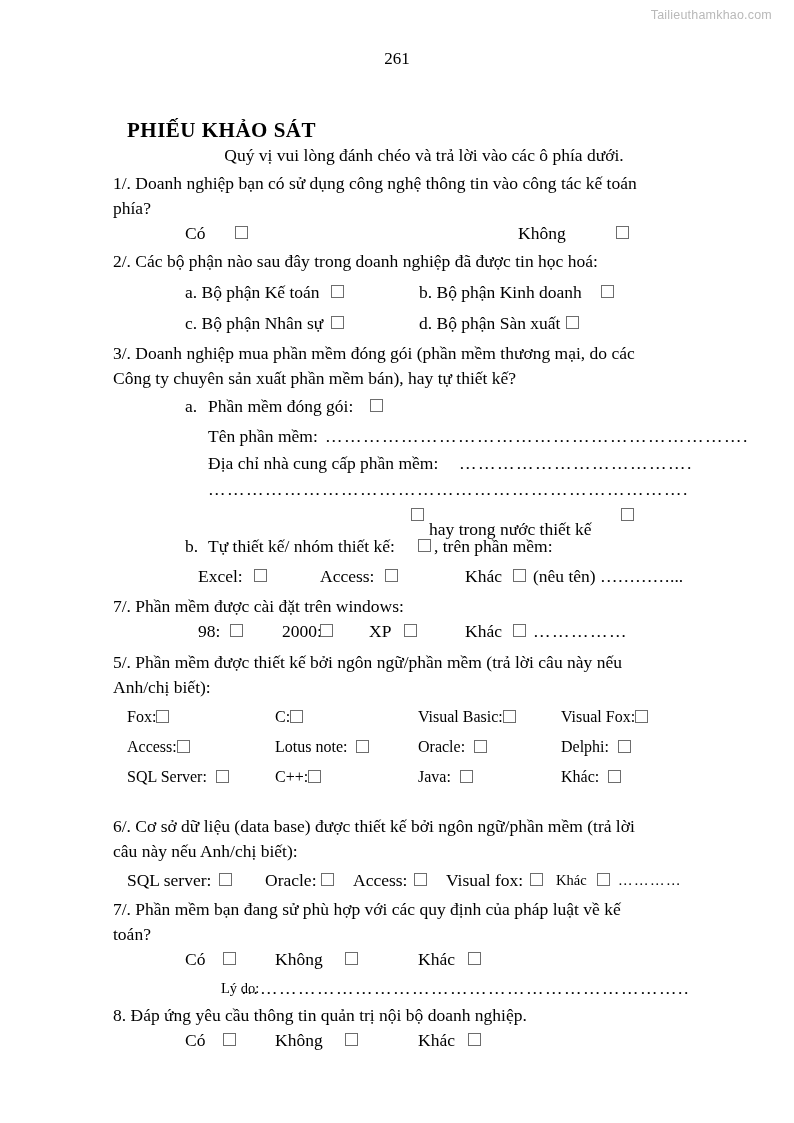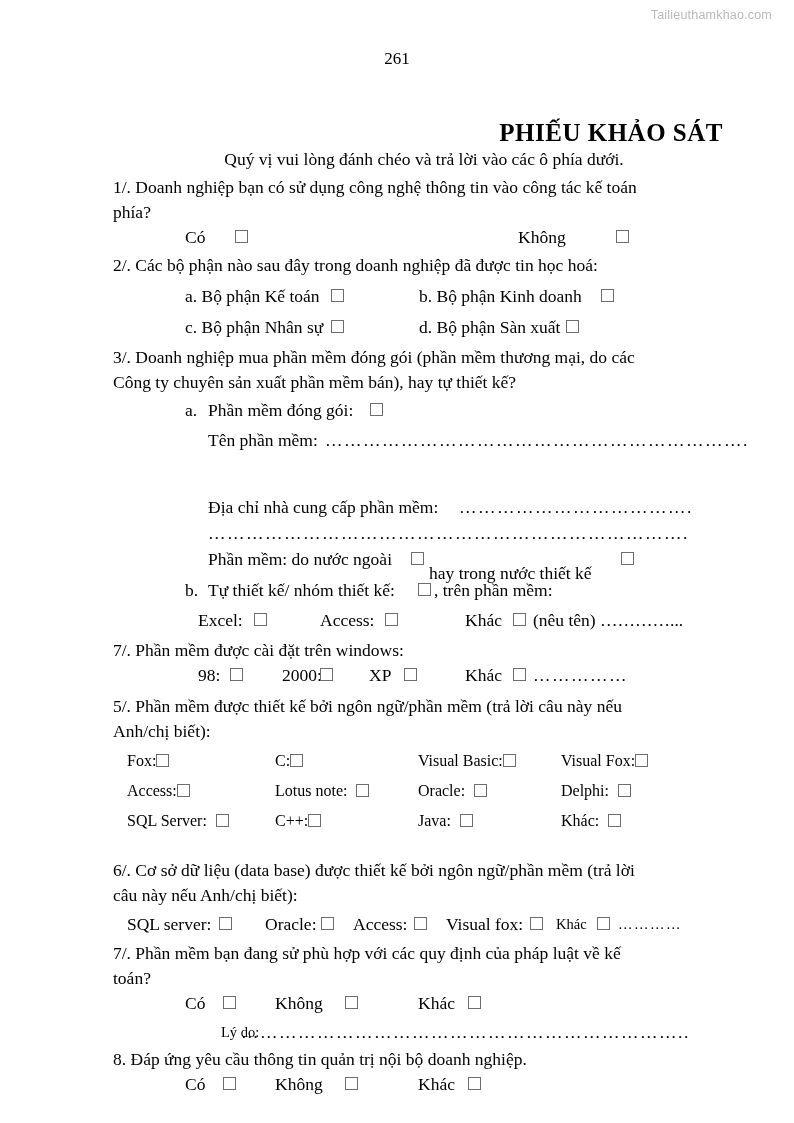--- a/index.html
+++ b/index.html
@@ -49,22 +49,22 @@
   .content {
     position: absolute;
     left: 113px;
     top: 120px;
     width: 610px;
     font-size: 17.5px;
     line-height: 1.0;
   }
 
   .doc-title {
-    text-align: right;
-    font-size: 25px;
+    text-align: left;
+    font-size: 21px;
     font-weight: bold;
     letter-spacing: 0.5px;
     margin: 0 0 6px 0;
     padding-left: 14px;
   }
 
   .doc-subtitle {
     text-align: center;
     font-size: 17.5px;
     font-weight: normal;
@@ -185,31 +185,30 @@
         <span class="abs" style="left:72px;">a.</span>
         <span class="abs" style="left:95px;">Phần mềm đóng gói:</span>
         <span class="abs cb" style="left:257px; top:5px;"></span>
       </div>
 
       <div class="row" style="height:27px;">
         <span class="abs" style="left:95px;">Tên phần mềm:</span>
         <span class="abs dots" style="left:212px;">………………………………………………………….</span>
       </div>
 
-      <div class="row" style="height:26px;margin-top:40px;">
+      <div class="row" style="height:26px;">
         <span class="abs" style="left:95px;">Địa chỉ nhà cung cấp phần mềm:</span>
         <span class="abs dots" style="left:346px;">……………………………….</span>
       </div>
 
       <div class="row" style="height:26px;">
         <span class="abs dots" style="left:95px;">………………………………………………………………….</span>
       </div>
 
       <div class="row" style="height:31px;">
-        <span class="abs" style="left:95px;">Phần mềm: do nước ngoài</span>
         <span class="abs cb" style="left:298px; top:5px;"></span>
         <span class="abs" style="left:316px;margin-top:14px;">hay trong nước thiết kế</span>
         <span class="abs cb" style="left:508px; top:5px;"></span>
       </div>
 
       <div class="row" style="height:30px;">
         <span class="abs" style="left:72px;">b.</span>
         <span class="abs" style="left:95px;">Tự thiết kế/ nhóm thiết kế:</span>
         <span class="abs cb" style="left:305px; top:5px;"></span>
         <span class="abs" style="left:321px;">, trên phần mềm:</span>

